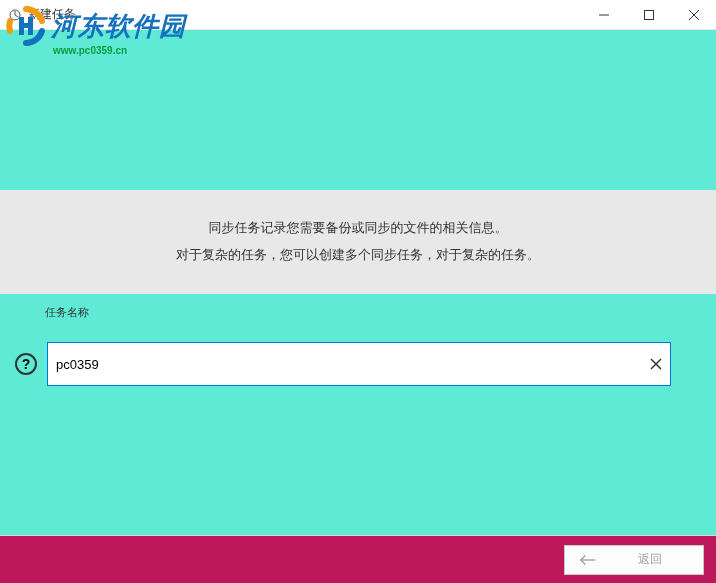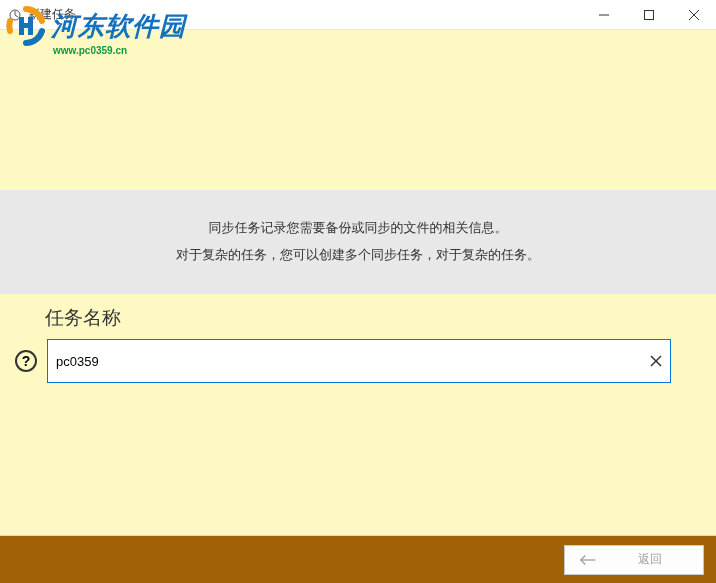--- a/index.html
+++ b/index.html
@@ -72,21 +72,21 @@
     .watermark-url {
       font-size: 10px;
       color: #0d9b3f;
       font-weight: bold;
       margin-left: 48px;
       margin-top: -2px;
     }
     .content {
       position: relative;
       height: calc(100% - 30px - 48px);
-      background: #fef9c3;
+      background: #5eead4;
     }
     .info-band {
       position: absolute;
       top: 160px;
       left: 0;
       right: 0;
       background: #e8e8e8;
       padding: 22px 0;
       text-align: center;
     }
@@ -96,23 +96,23 @@
       line-height: 1.6;
       margin: 6px 0;
     }
     .form-area {
       position: absolute;
       top: 275px;
       left: 45px;
       right: 45px;
     }
     .form-label {
-      font-size: 19px;
+      font-size: 11px;
       color: #333;
-      margin-bottom: 8px;
+      margin-bottom: 22px;
       display: block;
     }
     .input-row {
       display: flex;
       align-items: center;
       gap: 10px;
     }
     .help-icon {
       width: 22px;
       height: 22px;
@@ -152,21 +152,21 @@
       justify-content: center;
       cursor: pointer;
       font-size: 16px;
     }
     .footer {
       position: absolute;
       bottom: 0;
       left: 0;
       right: 0;
       height: 48px;
-      background: #a16207;
+      background: #be185d;
       display: flex;
       align-items: center;
       justify-content: flex-end;
       padding: 0 12px;
       gap: 8px;
       border-top: 1px solid #d8d8d8;
     }
     .footer-btn {
       height: 30px;
       min-width: 140px;

